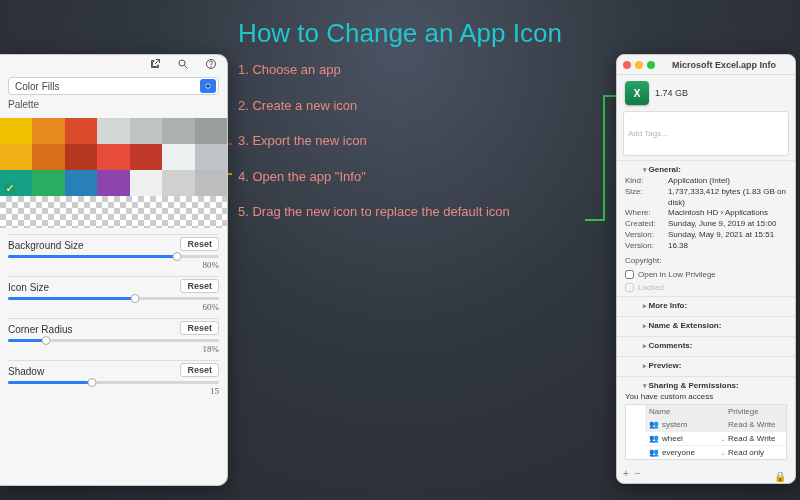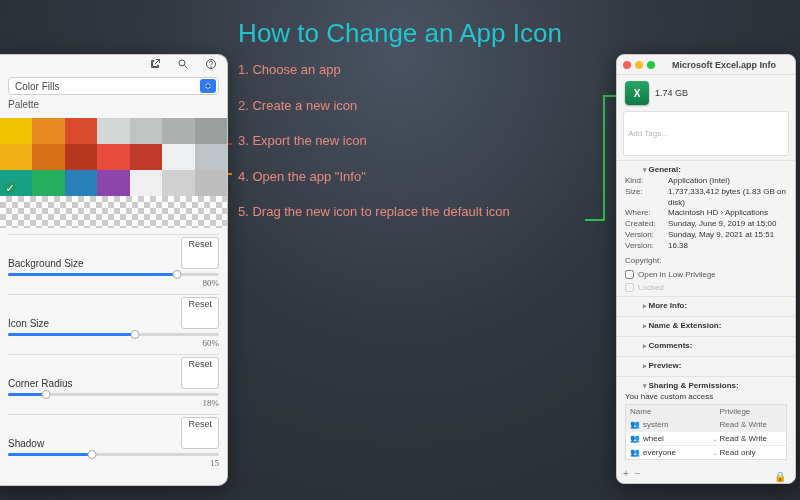--- a/index.html
+++ b/index.html
@@ -97,21 +97,21 @@
     background-color: #fff;
   }
 
   .slider-block { margin-top: 6px; border-top: 1px solid #ddd; padding-top: 2px; }
   .slider-head {
     display: flex; justify-content: space-between; align-items: flex-end;
     font-size: 10px; color: #333;
   }
   .reset-btn {
     font-size: 9px; color: #444; border: 1px solid #ccc; background: #fff;
-    padding: 0 6px; border-radius: 3px; height: 32px; line-height: 12px;
+    padding: 0 6px; border-radius: 3px; height: 14px; line-height: 12px; font-weight: bold;
   }
   .slider-track {
     margin-top: 4px; height: 3px; background: #d6d6d6; border-radius: 2px;
     position: relative;
   }
   .slider-fill {
     position: absolute; left: 0; top: 0; bottom: 0;
     background: #2f7af6; border-radius: 2px;
   }
   .slider-thumb {
@@ -167,20 +167,21 @@
   .sec-head.open::before { content: "▾ "; }
   .kv { display: flex; gap: 3px; line-height: 1.35; }
   .kv .k { color: #555; width: 40px; flex-shrink: 0; }
   .kv .v { color: #333; flex: 1; }
   .chk { display: flex; align-items: center; gap: 4px; margin-top: 4px; color: #555; }
   .chk input { width: 9px; height: 9px; }
 
   .perm-table {
     margin-top: 3px; border: 1px solid #ddd; background: #fff;
     font-size: 8px;
+    padding-left: 19px;
   }
   .perm-row { display: flex; border-top: 1px solid #eee; }
   .perm-row:first-child { border-top: none; background: #eee; color: #666; }
   .perm-row > div { padding: 2px 4px; }
   .perm-row > div:first-child { width: 56%; display: flex; gap: 3px; align-items: center; }
   .perm-row > div:last-child { flex: 1; position: relative; }
   .perm-row > div:last-child::before {
     content: "⌃"; font-size: 7px; color: #aaa; position: absolute; left: -4px; top: 2px;
     transform: rotate(180deg);
   }

